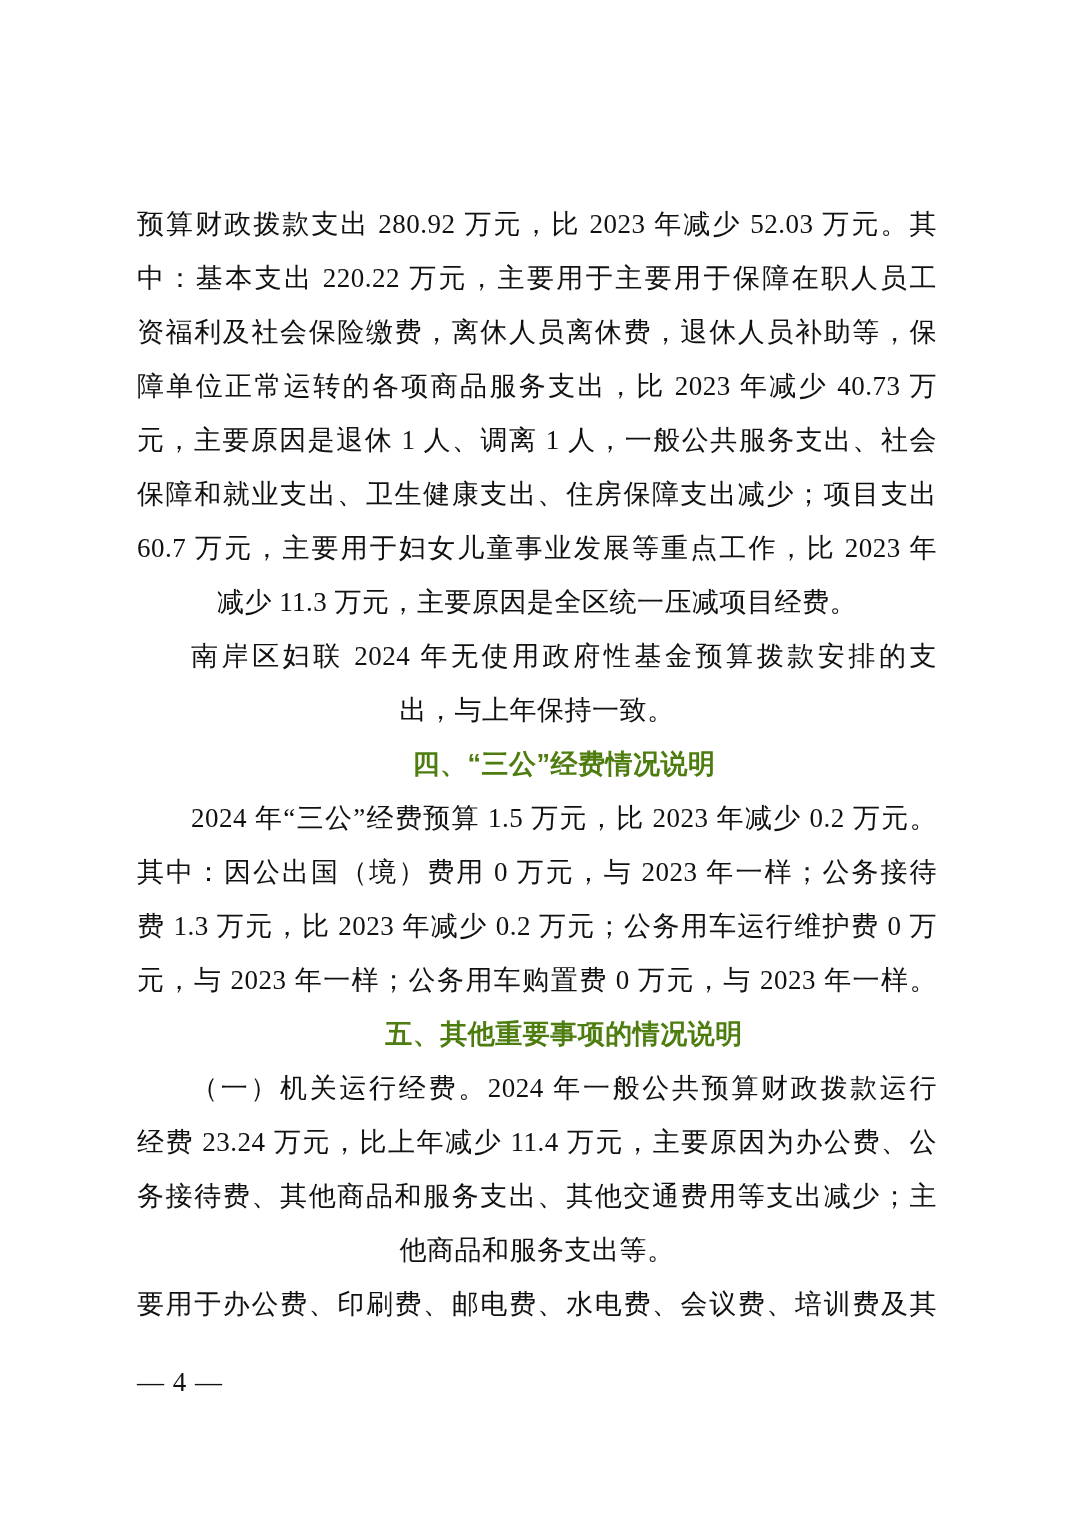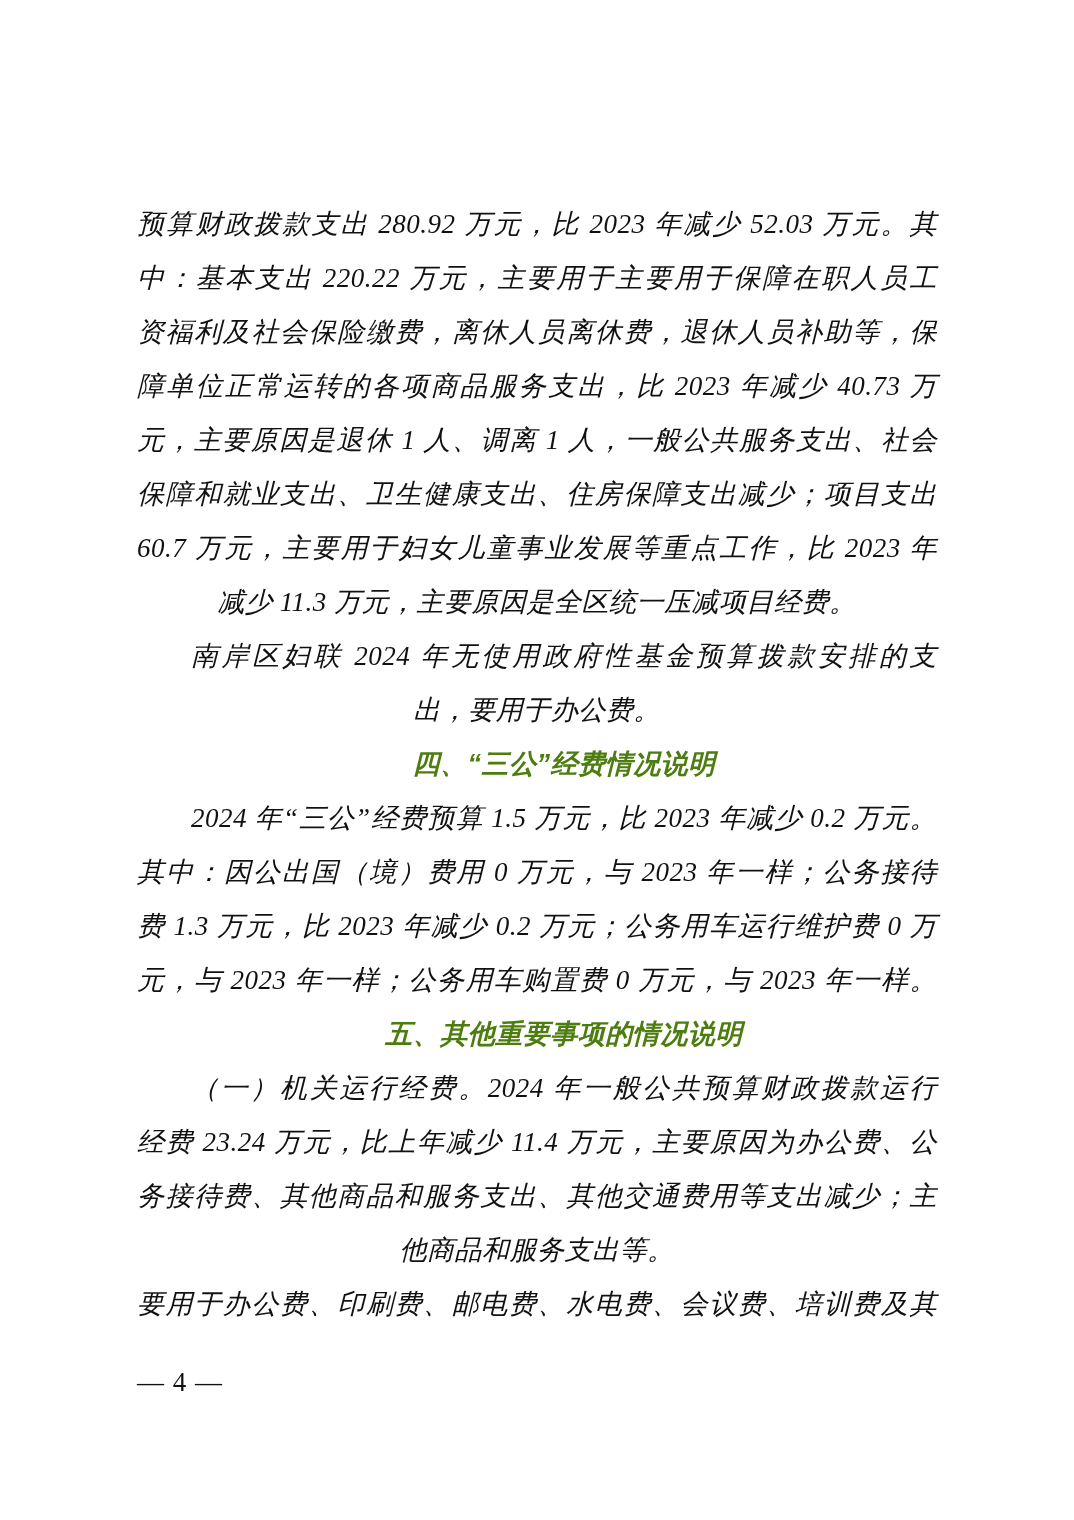--- a/index.html
+++ b/index.html
@@ -18,21 +18,20 @@
   }
   .doc-body {
     position: absolute;
     left: 137px;
     top: 197px;
     width: 800px;
   }
   .paragraph {
     margin: 0;
     padding: 0;
-    font-style: italic;
   }
   .line {
     height: 54px;
     line-height: 54px;
     font-size: 27px;
     letter-spacing: 0.5px;
     text-align: center;
   }
   .line.just {
     text-align: justify;
@@ -68,21 +67,21 @@
         <div class="line just">中：基本支出 220.22 万元，主要用于主要用于保障在职人员工</div>
         <div class="line just">资福利及社会保险缴费，离休人员离休费，退休人员补助等，保</div>
         <div class="line just">障单位正常运转的各项商品服务支出，比 2023 年减少 40.73 万</div>
         <div class="line just">元，主要原因是退休 1 人、调离 1 人，一般公共服务支出、社会</div>
         <div class="line just">保障和就业支出、卫生健康支出、住房保障支出减少；项目支出</div>
         <div class="line just">60.7 万元，主要用于妇女儿童事业发展等重点工作，比 2023 年</div>
         <div class="line">减少 11.3 万元，主要原因是全区统一压减项目经费。</div>
       </div>
       <div class="paragraph body">
         <div class="line just indent">南岸区妇联 2024 年无使用政府性基金预算拨款安排的支</div>
-        <div class="line">出，要用于办公费。</div>
+        <div class="line">出，与上年保持一致。</div>
       </div>
       <div class="paragraph heading">
         <div class="line indent">四、“三公”经费情况说明</div>
       </div>
       <div class="paragraph body">
         <div class="line just indent">2024 年“三公”经费预算 1.5 万元，比 2023 年减少 0.2 万元。</div>
         <div class="line just">其中：因公出国（境）费用 0 万元，与 2023 年一样；公务接待</div>
         <div class="line just">费 1.3 万元，比 2023 年减少 0.2 万元；公务用车运行维护费 0 万</div>
         <div class="line just">元，与 2023 年一样；公务用车购置费 0 万元，与 2023 年一样。</div>
       </div>

